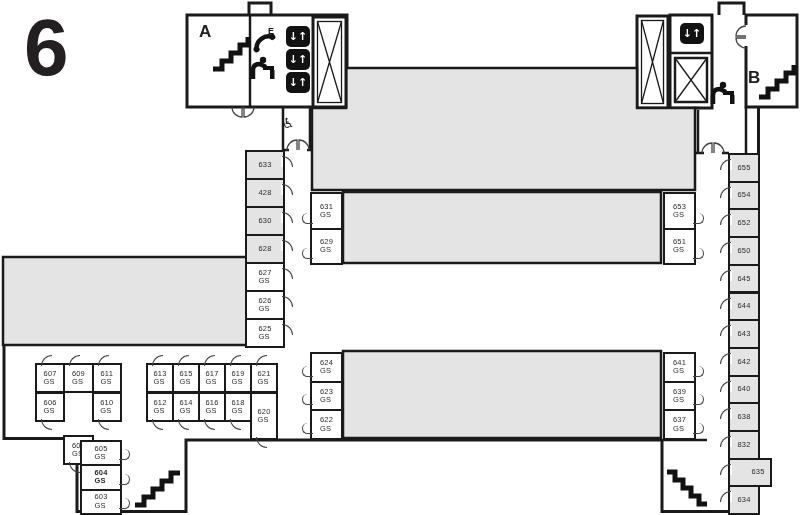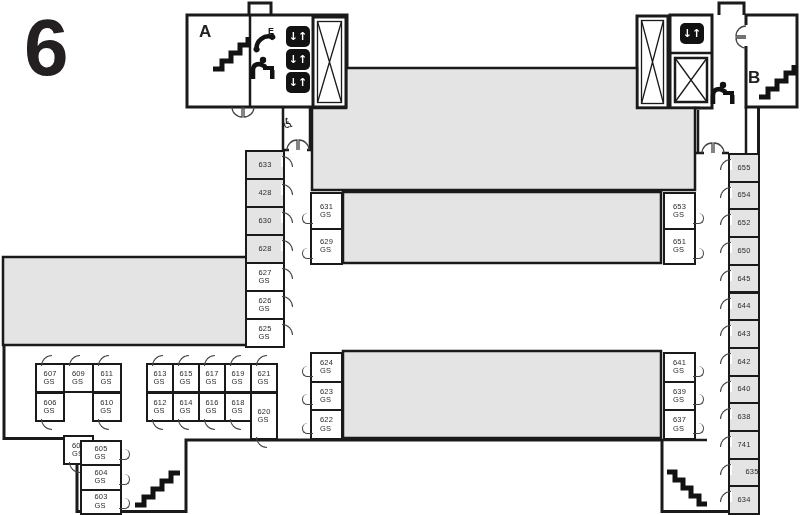--- a/index.html
+++ b/index.html
@@ -220,25 +220,25 @@
         <span class="rlabel">640</span>
         <div class="dgap left"></div>
         <div class="dleaf left"></div>
       </div>
       <div class="room gray" style="left: 728px; top: 402.3px; width: 32px; height: 29.7px;">
         <span class="rlabel">638</span>
         <div class="dgap left"></div>
         <div class="dleaf left"></div>
       </div>
       <div class="room gray" style="left: 728px; top: 430px; width: 32px; height: 29.7px;">
-        <span class="rlabel">741</span>
-        <div class="dgap left"></div>
-        <div class="dleaf left"></div>
-      </div>
-      <div class="room gray" style="left: 728px; top: 457.7px; width: 32px; height: 29.7px; padding-left: 16px;">
+        <span class="rlabel">832</span>
+        <div class="dgap left"></div>
+        <div class="dleaf left"></div>
+      </div>
+      <div class="room gray" style="left: 728px; top: 457.7px; width: 44px; height: 29.7px; padding-left: 16px;">
         <span class="rlabel">635</span>
         <div class="dgap left"></div>
         <div class="dleaf left"></div>
       </div>
       <div class="room gray" style="left: 728px; top: 485.4px; width: 32px; height: 29.7px;">
         <span class="rlabel">634</span>
         <div class="dgap left"></div>
         <div class="dleaf left"></div>
       </div>
       <div class="room" style="left: 310px; top: 352px; width: 33px; height: 30.7px;">
@@ -349,21 +349,21 @@
       <div class="room" style="left: 250px; top: 392px; width: 28px; height: 48px;">
         <span class="rlabel">620<br>GS</span>
         <div class="dgap bottom"></div>
         <div class="dleaf bottom"></div>
       </div>
       <div class="room" style="left: 80px; top: 440px; width: 42px; height: 26.3px;">
         <span class="rlabel">605<br>GS</span>
         <div class="dgap right end"></div>
         <div class="dleaf right end"></div>
       </div>
-      <div class="room" style="left: 80px; top: 464.3px; width: 42px; height: 26.3px;">
+      <div class="room" style="left: 80px; top: 464.3px; width: 42px; height: 26.3px; font-weight: bold;">
         <span class="rlabel">604<br>GS</span>
         <div class="dgap right end"></div>
         <div class="dleaf right end"></div>
       </div>
       <div class="room" style="left: 80px; top: 488.6px; width: 42px; height: 26.3px;">
         <span class="rlabel">603<br>GS</span>
         <div class="dgap right end"></div>
         <div class="dleaf right end"></div>
       </div>
     </div>

